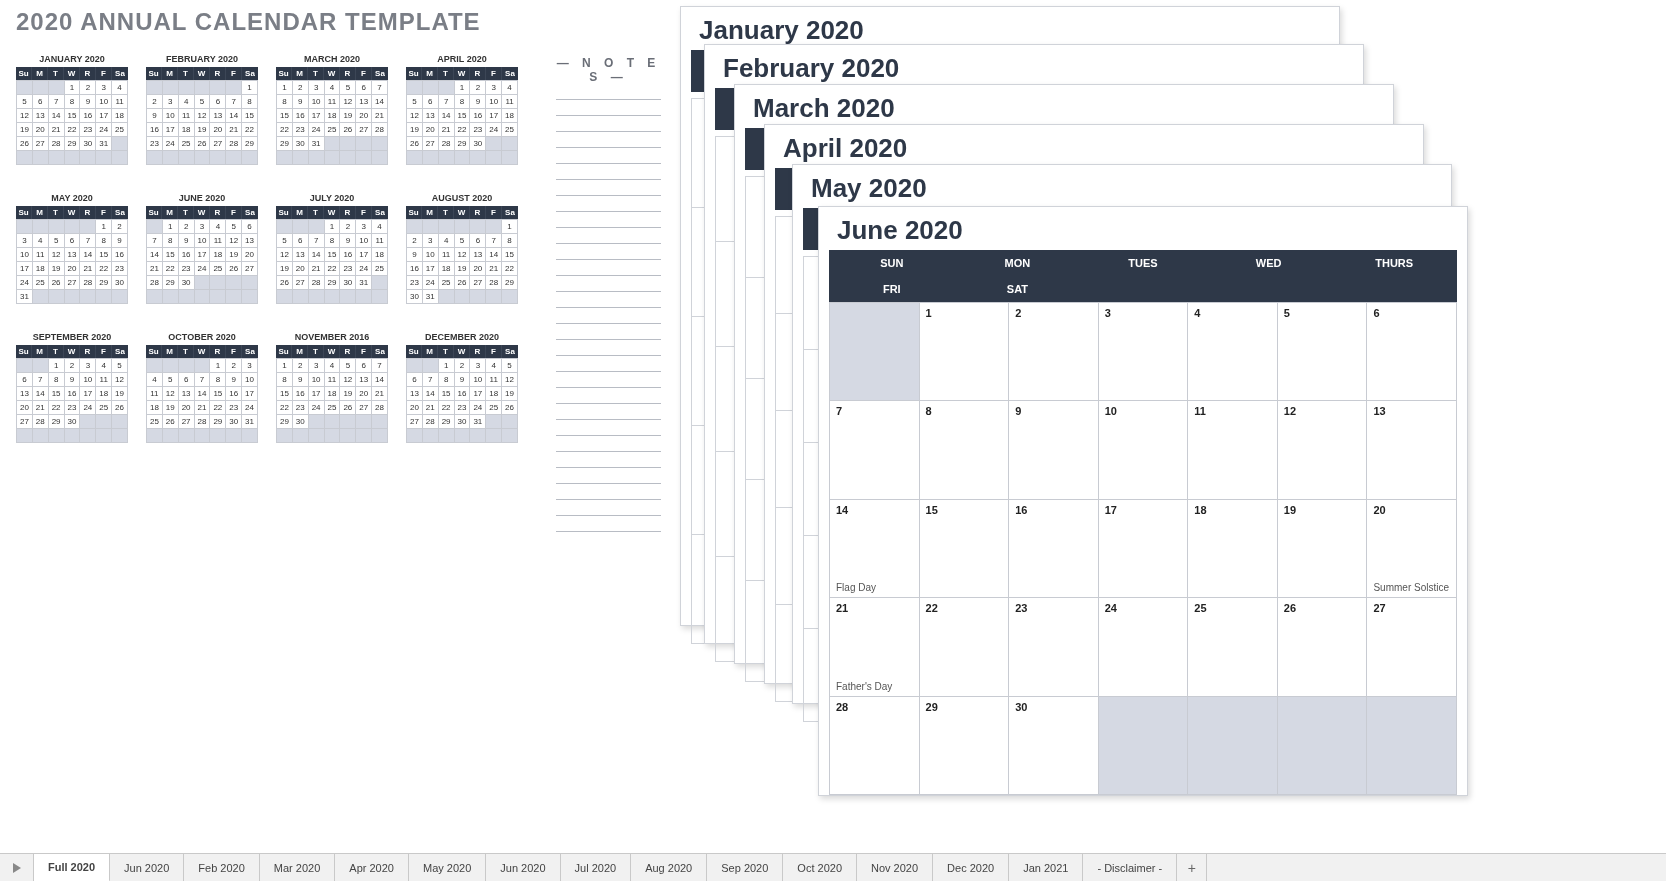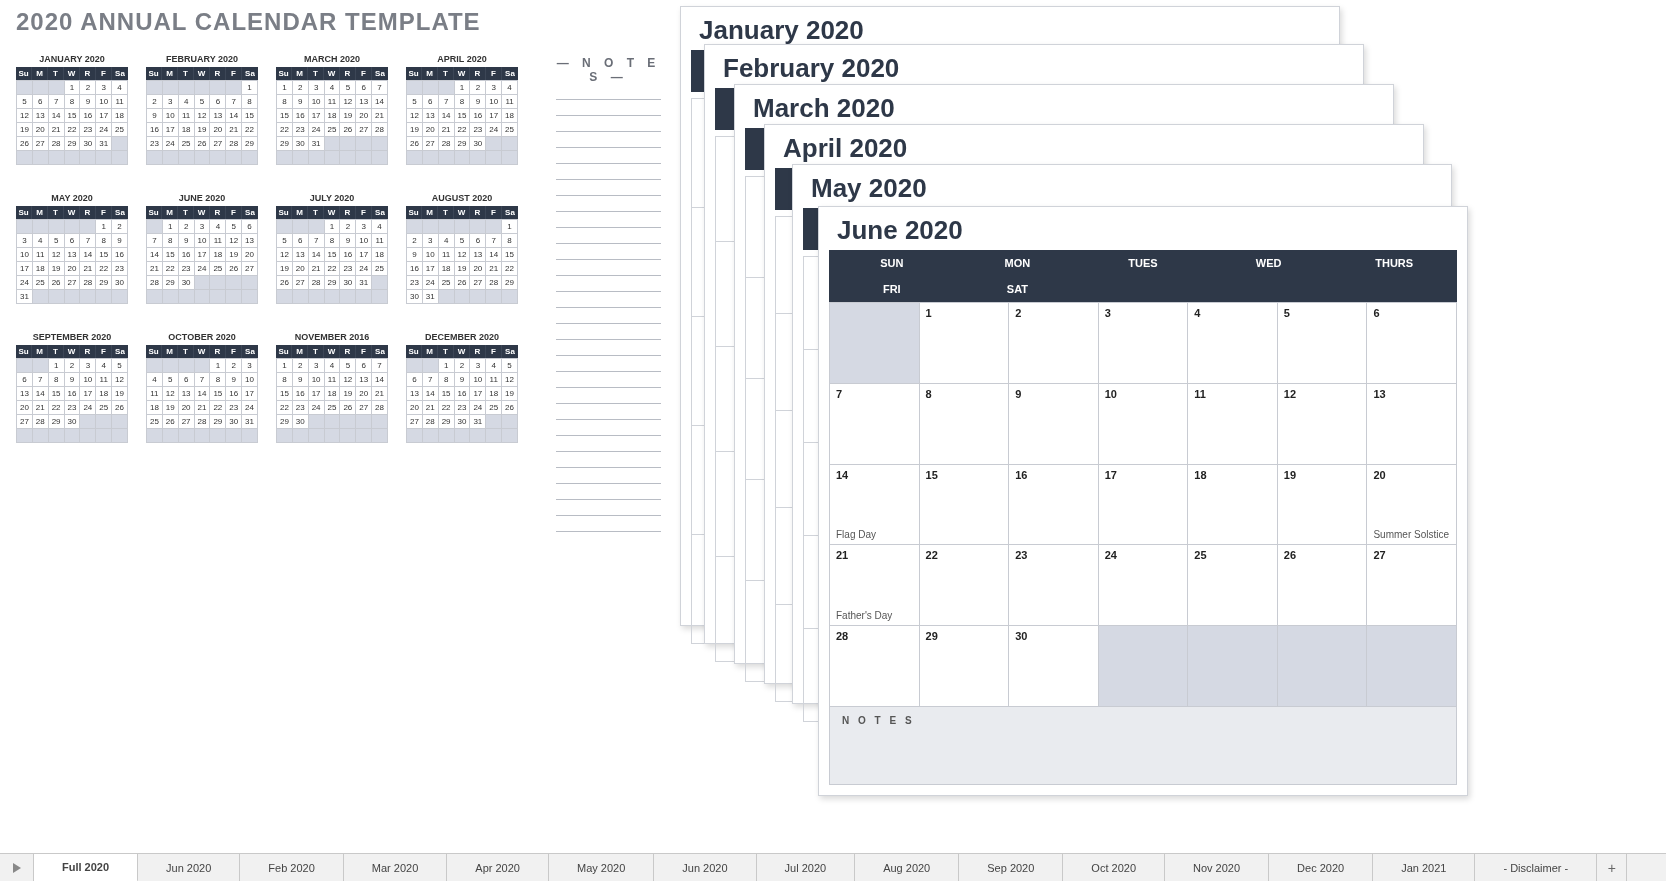--- a/index.html
+++ b/index.html
@@ -138,21 +138,21 @@
     border-top: 1px solid #c9c9c9;
     display: flex; align-items: stretch;
     font-size: 11px; color: #444;
   }
   .sheet-nav {
     width: 34px; display: flex; align-items: center; justify-content: center;
     border-right: 1px solid #c9c9c9; color: #888;
   }
   .sheet-tabs { display: flex; align-items: stretch; }
   .tab {
-    padding: 0 28px; display: flex; align-items: center;
+    padding: 0 14px; display: flex; align-items: center;
     border-right: 1px solid #c9c9c9;
     background: #f1f1f1; cursor: pointer;
   }
   .tab.active {
     background: #fff; font-weight: 700;
     border-bottom: 2px solid #fff;
     margin-bottom: -1px;
   }
   .tab-add {
     width: 30px; display: flex; align-items: center; justify-content: center;
@@ -1194,21 +1194,20 @@
           <div>29</div>
         </div>
         <div class="jc">
           <div>30</div>
         </div>
         <div class="jc pad"></div>
         <div class="jc pad"></div>
         <div class="jc pad"></div>
         <div class="jc pad"></div>
       </div>
-      <div class="june-notes">N O T E S</div>
     </div>
   </div>
 
 <div class="sheet-bar">
   <div class="sheet-nav">
     <svg width="8" height="10" viewBox="0 0 8 10">
         <polygon points="0,0 8,5 0,10" fill="#888"></polygon>
       </svg>
   </div>
   <div class="sheet-tabs" id="sheet-tabs">

